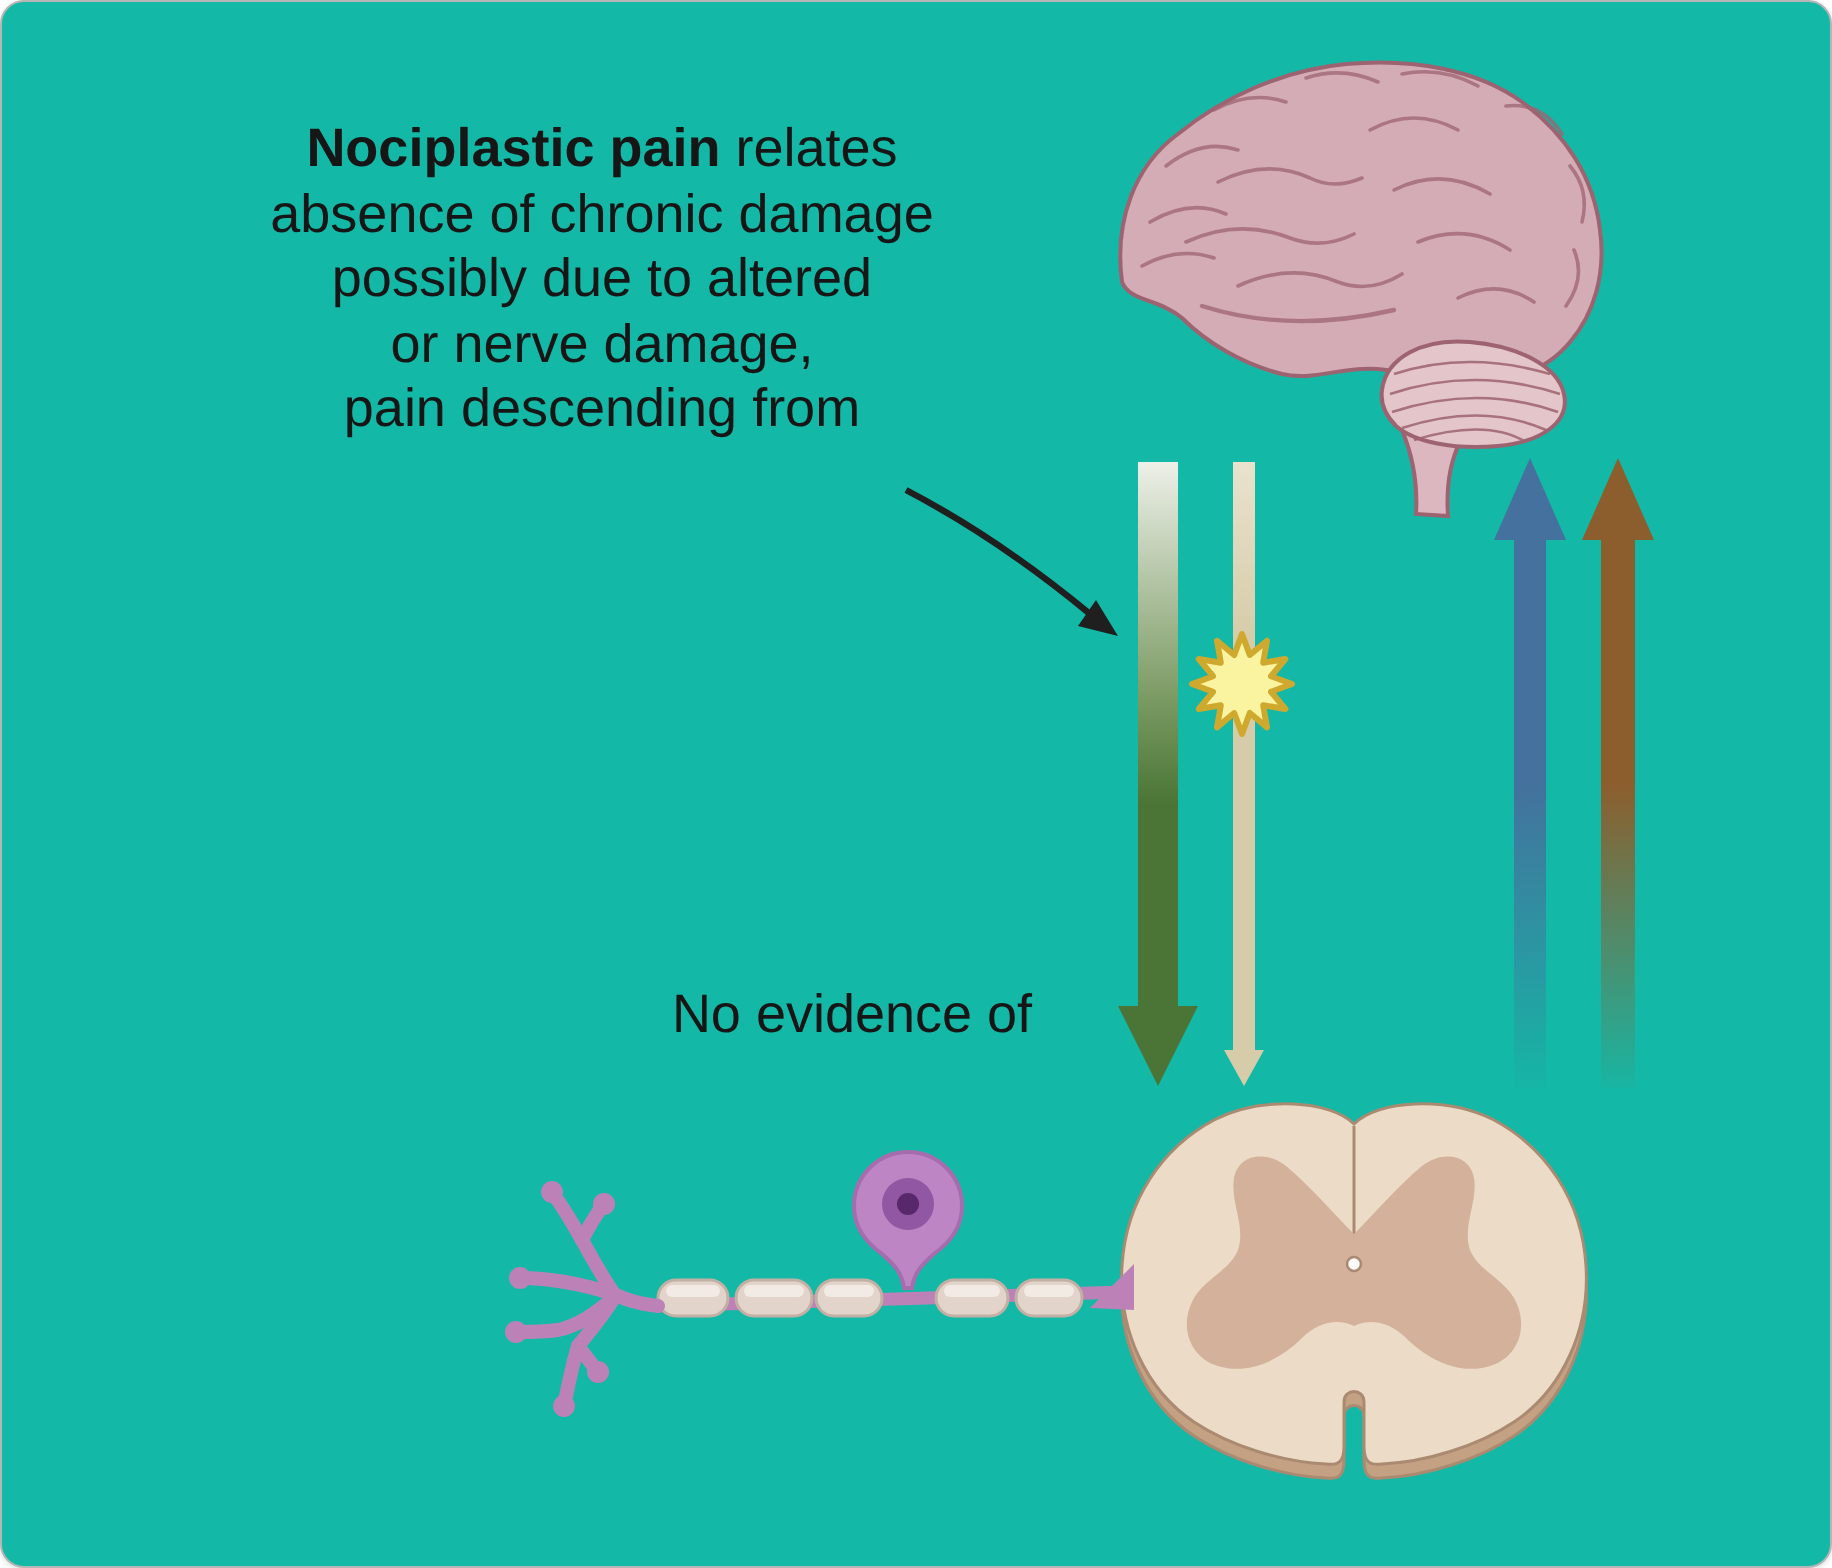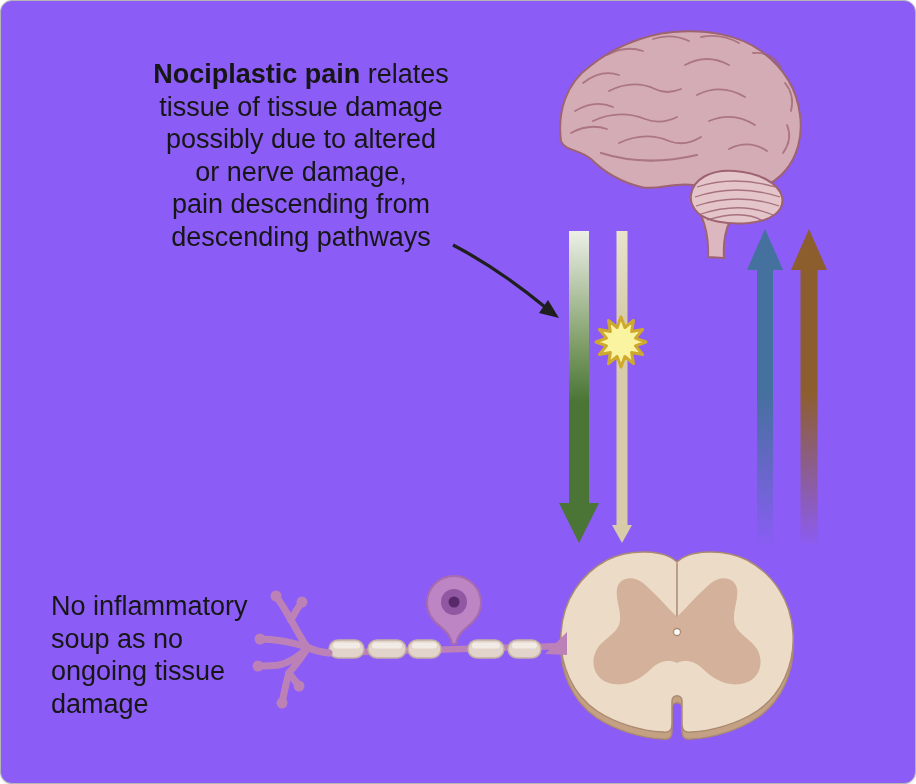--- a/index.html
+++ b/index.html
@@ -1,19 +1,19 @@
 <!DOCTYPE html>
 <html style="--text: #161616; --descending-green: #4a7536; --descending-green-light: #edf0e8; --interrupted-tan: #d6cca9; --interrupted-tan-light: #e9e3cd; --ascending-blue: #44719d; --ascending-brown: #8d5e2d; --starburst-fill: #faf3a0; --starburst-stroke: #cfa92e; --pointer-black: #1f1f1f; --brain-fill: #d4acb5; --brain-outline: #9e6370; --cerebellum-fill: #e3c5ca; --brainstem-fill: #dcb7c0; --cord-fill: #ecdcc7; --cord-rim: #c5a183; --cord-outline: #ab8a72; --gray-matter: #d3b19a; --canal-fill: #fdfdfd; --neuron-purple: #bc82b8; --soma-fill: #bd85c3; --soma-outline: #a76cae; --nucleus-fill: #9257a2; --nucleolus-fill: #57286a; --myelin-fill: #e2d4ca; --myelin-outline: #c3b0a5; --myelin-highlight: #f4ede7;"><head>
 <meta charset="utf-8">
 <style>
   html,body{margin:0;padding:0;background:#ffffff;}
   body{font-family:"Liberation Sans",sans-serif;}
   .canvas{
     position:relative;width:916px;height:784px;box-sizing:border-box;
-    background:#8b5cf6;border:1px solid #b5b5b5;border-radius:12px;
+    background:#14b8a6;border:1px solid #b5b5b5;border-radius:12px;
     overflow:hidden;box-shadow:0 1px 3px rgba(0,0,0,.12);
   }
   .abs{position:absolute;}
   .txt{color:#161616;font-size:27px;line-height:32.5px;}
   .txt .ln{white-space:nowrap;}
   .main-annotation{left:100px;top:57px;width:400px;text-align:center;}
   .main-annotation .bold{font-weight:700;}
   .nerve-label{left:296px;top:489px;width:258px;text-align:center;line-height:34px;}
   .soup-label{left:50px;top:589px;width:270px;text-align:left;}
   
@@ -176,30 +176,24 @@
       <circle cx="57" cy="29" r="5.5"></circle>
       <circle cx="15" cy="66" r="5.5"></circle>
       <circle cx="13" cy="93" r="5.5"></circle>
       <circle cx="54" cy="113" r="5.5"></circle>
       <circle cx="37" cy="130" r="5.5"></circle>
     </g>
   </svg>
 
   <div class="abs txt main-annotation">
     <div class="ln"><span class="bold">Nociplastic pain</span><span> relates</span></div>
-    <div class="ln">tissue of tissue damage</div>
+    <div class="ln">absence of chronic damage</div>
     <div class="ln">possibly due to altered</div>
     <div class="ln">or nerve damage,</div>
     <div class="ln">pain descending from</div>
-    <div class="ln">descending pathways</div>
   </div>
 
   <div class="abs txt nerve-label">
+    <div class="ln">No evidence of</div>
   </div>
 
-  <div class="abs txt soup-label">
-    <div class="ln">No inflammatory</div>
-    <div class="ln">soup as no</div>
-    <div class="ln">ongoing tissue</div>
-    <div class="ln">damage</div>
-  </div>
 
 </div>
 
 </body></html>

